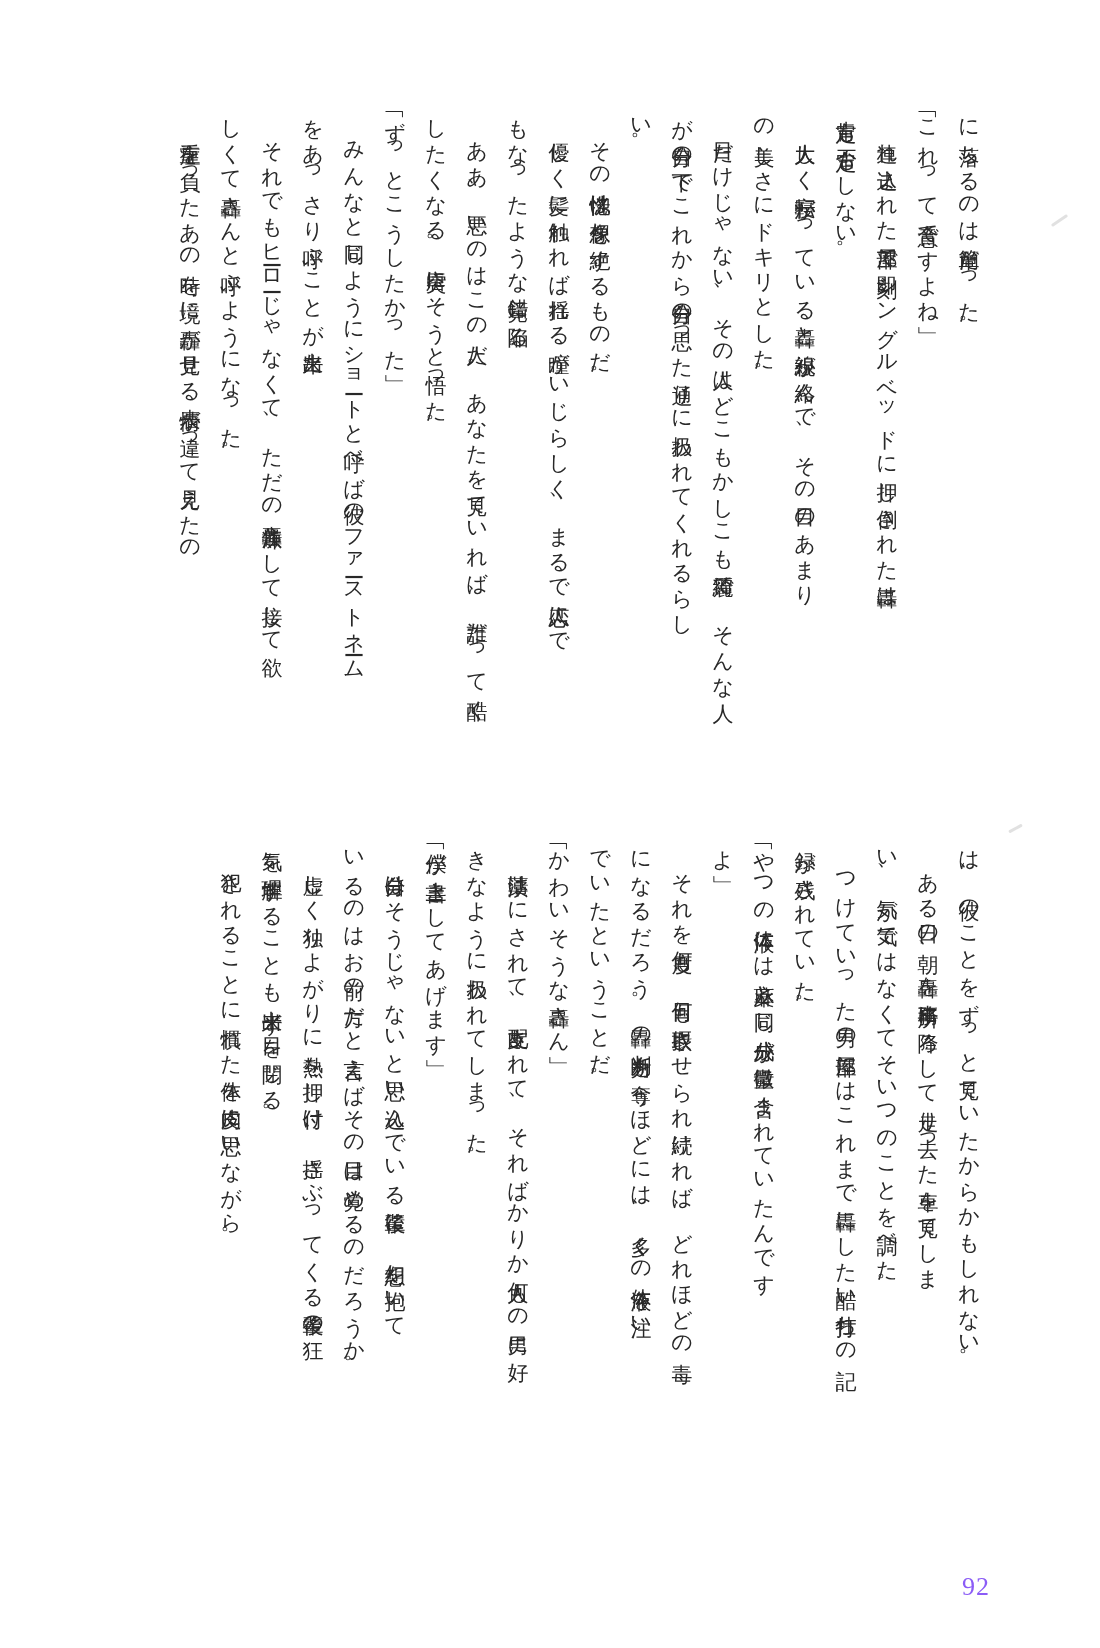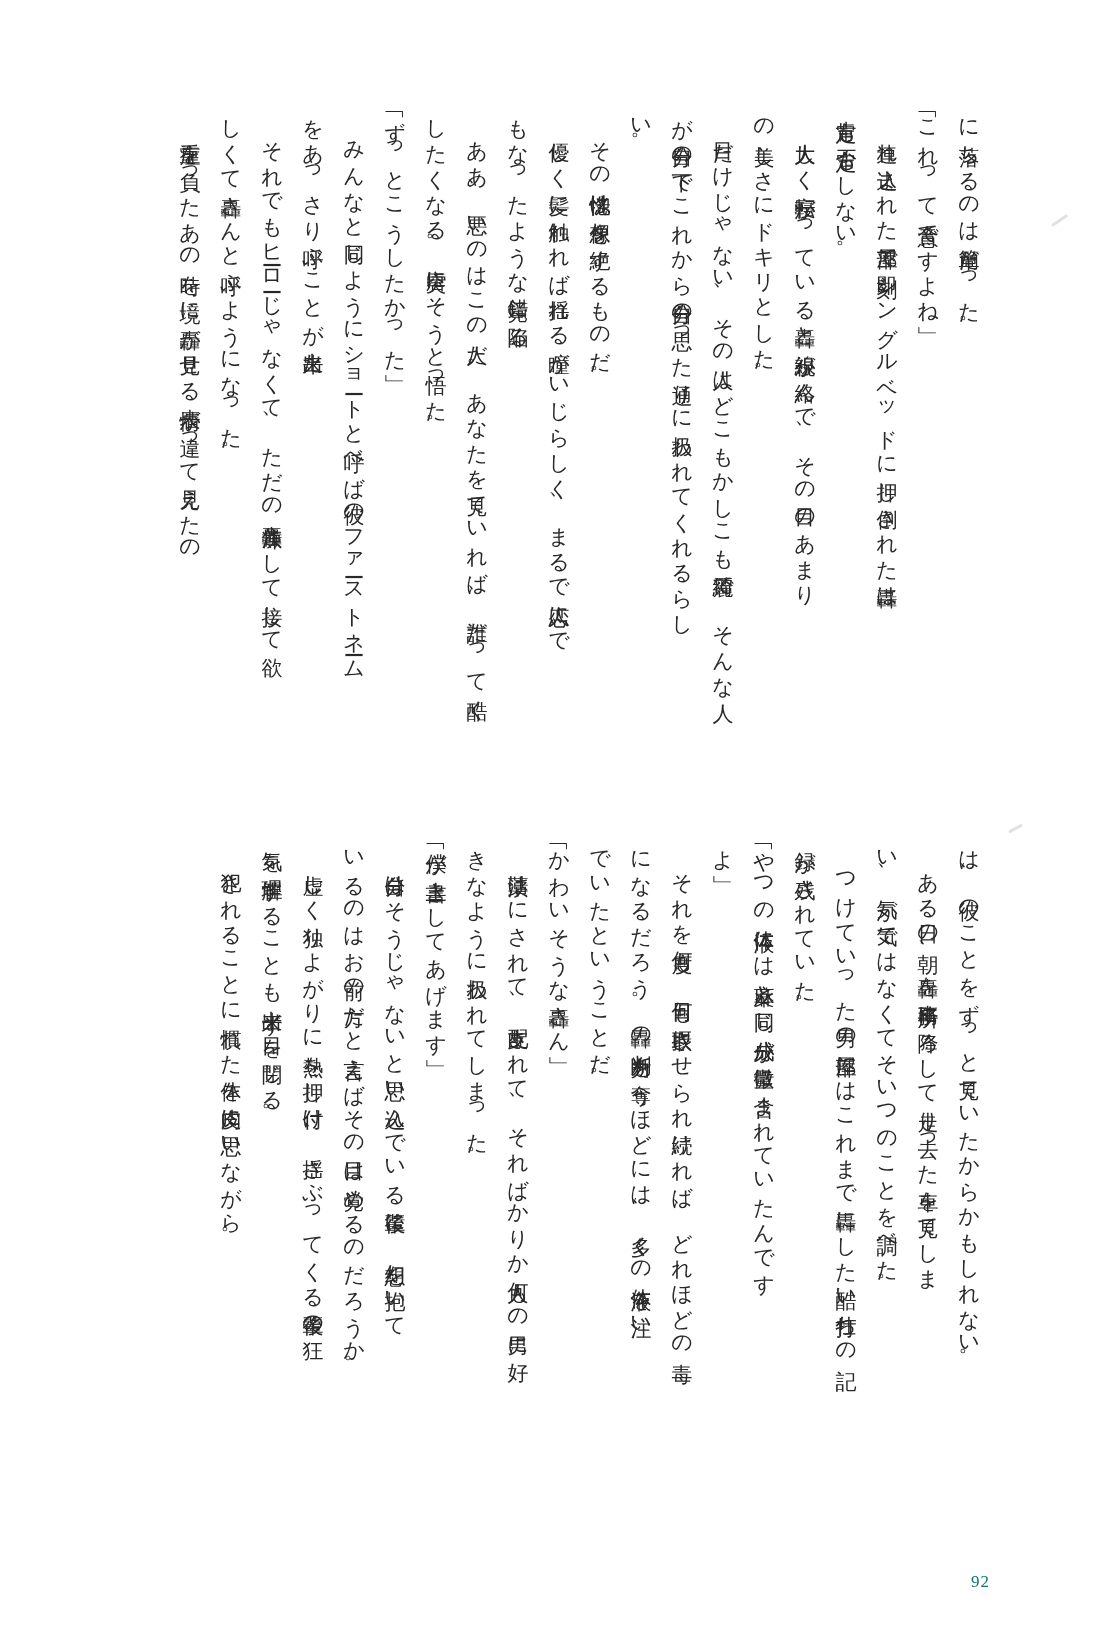--- a/index.html
+++ b/index.html
@@ -22,23 +22,23 @@
     text-align: left;
   }
   .vblock p { margin: 0; padding: 0; }
   .upper-block { top: 104px; right: 111px; height: 676px; }
   .lower-block { top: 836px; right: 111px; height: 664px; }
   .page-number {
     position: absolute;
     top: 1572px;
     right: 110px;
     font-family: "Liberation Serif", "DejaVu Serif", serif;
-    font-size: 17px;
+    font-size: 26px;
     letter-spacing: 1px;
-    color: #0f766e;
+    color: #8b5cf6;
   }
   .scan-artifact {
     position: absolute;
     background: #c9c9c9;
     opacity: 0.55;
     border-radius: 2px;
   }
   .artifact-1 { left: 1050px; top: 219px; width: 19px; height: 3px; transform: rotate(-34deg); }
   .artifact-2 { left: 1008px; top: 827px; width: 15px; height: 3px; transform: rotate(-28deg); }
 </style>

